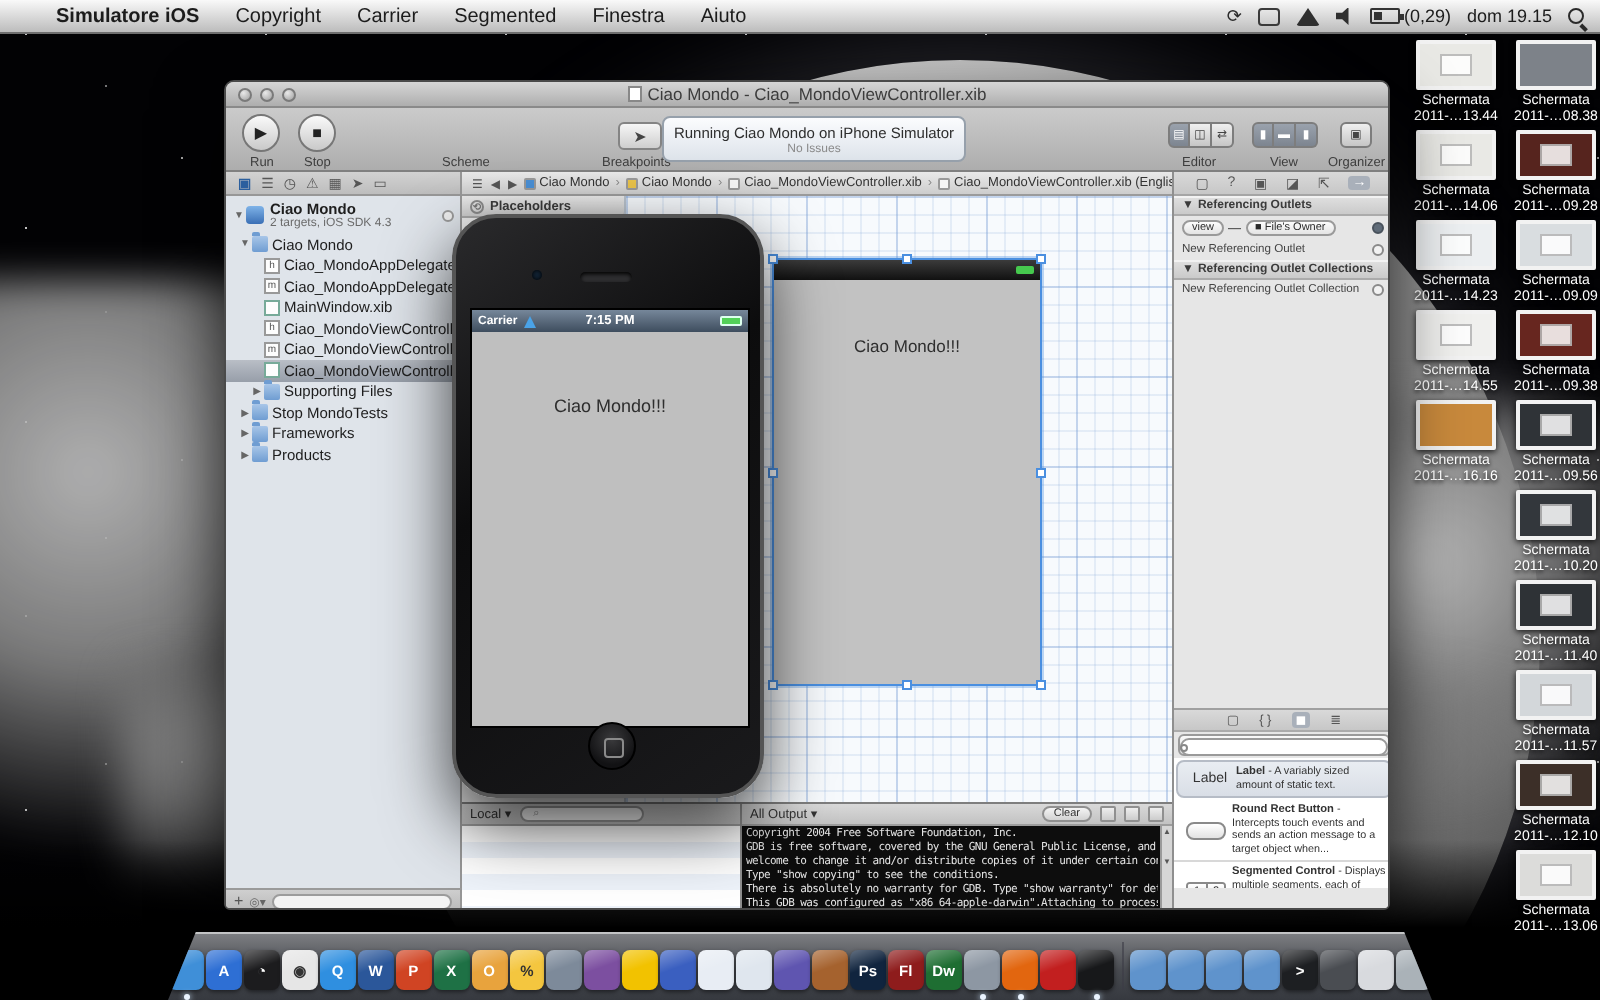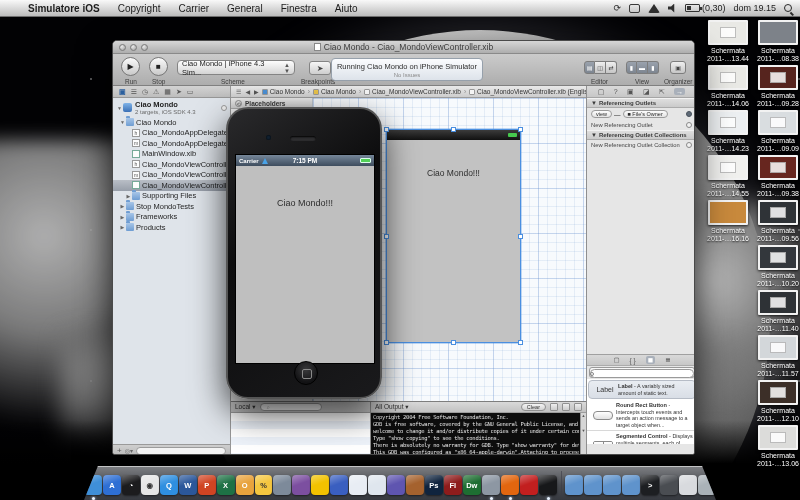--- a/index.html
+++ b/index.html
@@ -331,32 +331,32 @@
       </div>
     </div>
   </div>
 
 <div class="menubar">
   <span class="apple"></span>
   <span class="menu-item app">Simulatore iOS</span>
   <span id="menu-items" style="display:flex;">
       <span class="menu-item">Copyright</span>
       <span class="menu-item">Carrier</span>
-      <span class="menu-item">General</span>
+      <span class="menu-item">Segmented</span>
       <span class="menu-item">Finestra</span>
       <span class="menu-item">Aiuto</span>
     </span>
   <span class="menu-right">
     <span class="mi mi-sync">⟳</span>
     <span class="mi mi-display"></span>
     <span class="mi mi-wifi"></span>
     <span class="mi mi-vol"></span>
     <span style="display:flex;align-items:center;gap:2px;">
       <span class="mi mi-batt"></span>
-      <span>(0,30)</span>
+      <span>(0,29)</span>
     </span>
     <span>dom 19.15</span>
     <span class="mi mi-spot"></span>
   </span>
 </div>
 
 <div class="xcode window-shadow">
 
   <div class="titlebar">
     <span class="tl">
@@ -366,24 +366,20 @@
     </span>
     <span class="titledoc"></span>
     <span>Ciao Mondo - Ciao_MondoViewController.xib</span>
   </div>
 
   <div class="xtoolbar">
     <div class="roundbtn" style="left:8px;">▶</div>
     <div class="tb-label" style="left:12px;">Run</div>
     <div class="roundbtn" style="left:36px;">■</div>
     <div class="tb-label" style="left:39px;">Stop</div>
-    <div class="scheme">
-      <span>Ciao Mondo | iPhone 4.3 Sim...</span>
-      <span class="stepper">▲<br>▼</span>
-    </div>
     <div class="tb-label" style="left:108px;">Scheme</div>
     <div class="bpbtn">➤</div>
     <div class="tb-label" style="left:188px;">Breakpoints</div>
     <div class="activity">
       <div class="l1">Running Ciao Mondo on iPhone Simulator</div>
       <div class="l2">No Issues</div>
     </div>
     <div class="seggroup" style="left:471px;">
       <span class="seg on">▤</span>
       <span class="seg">◫</span>

